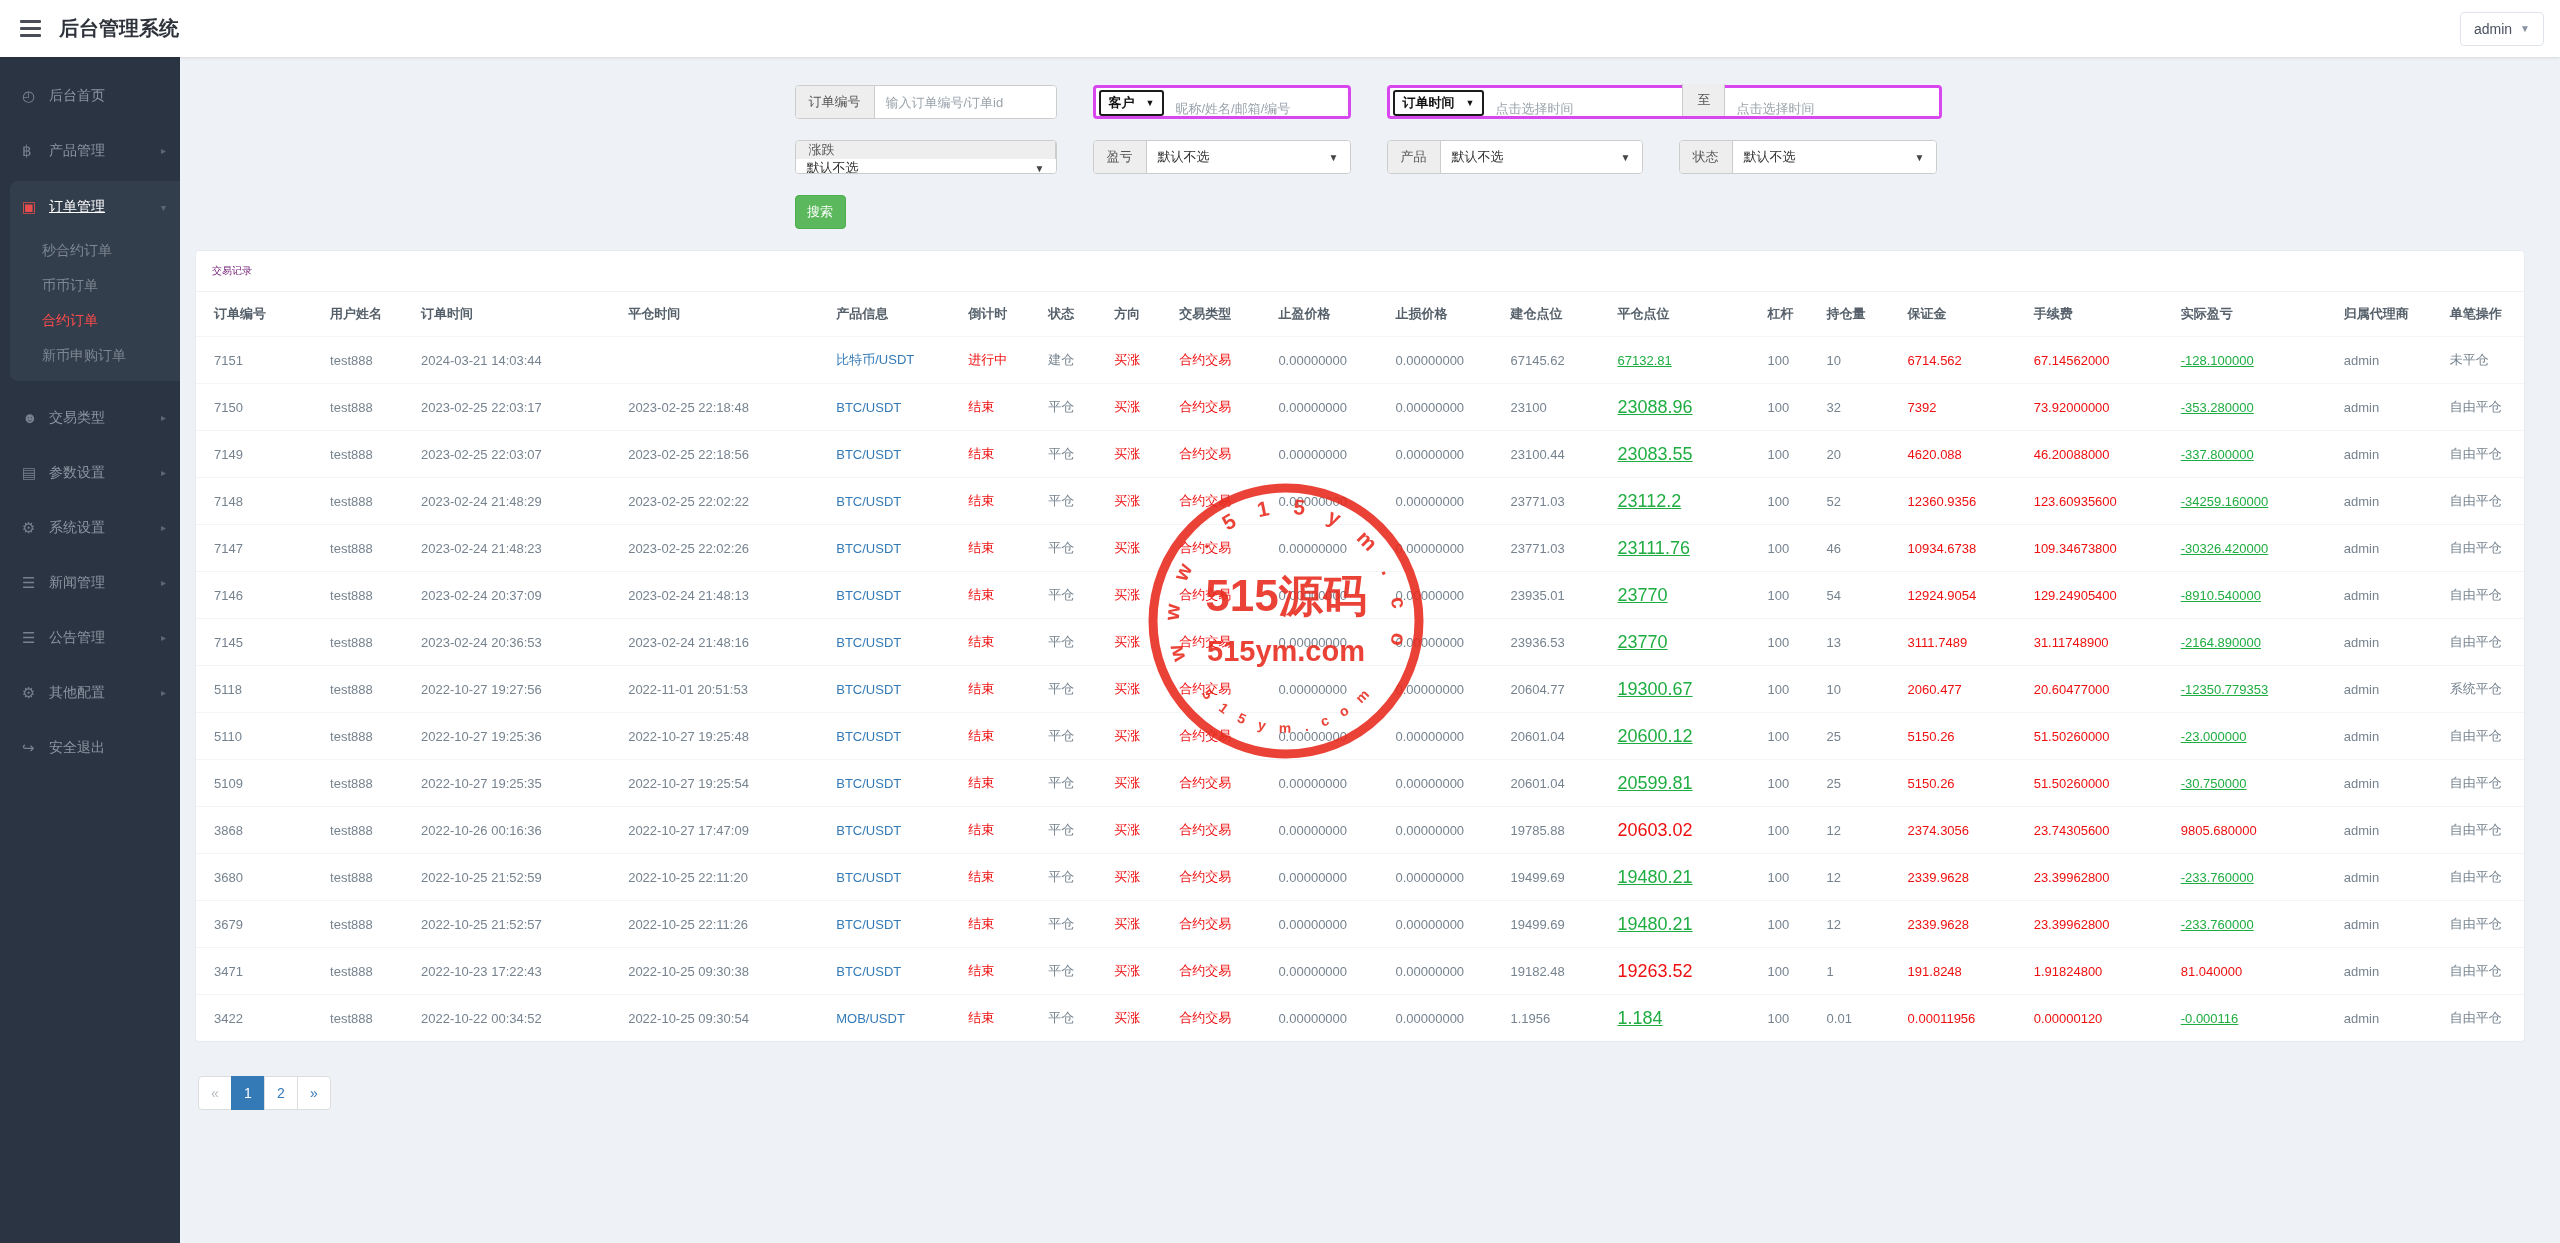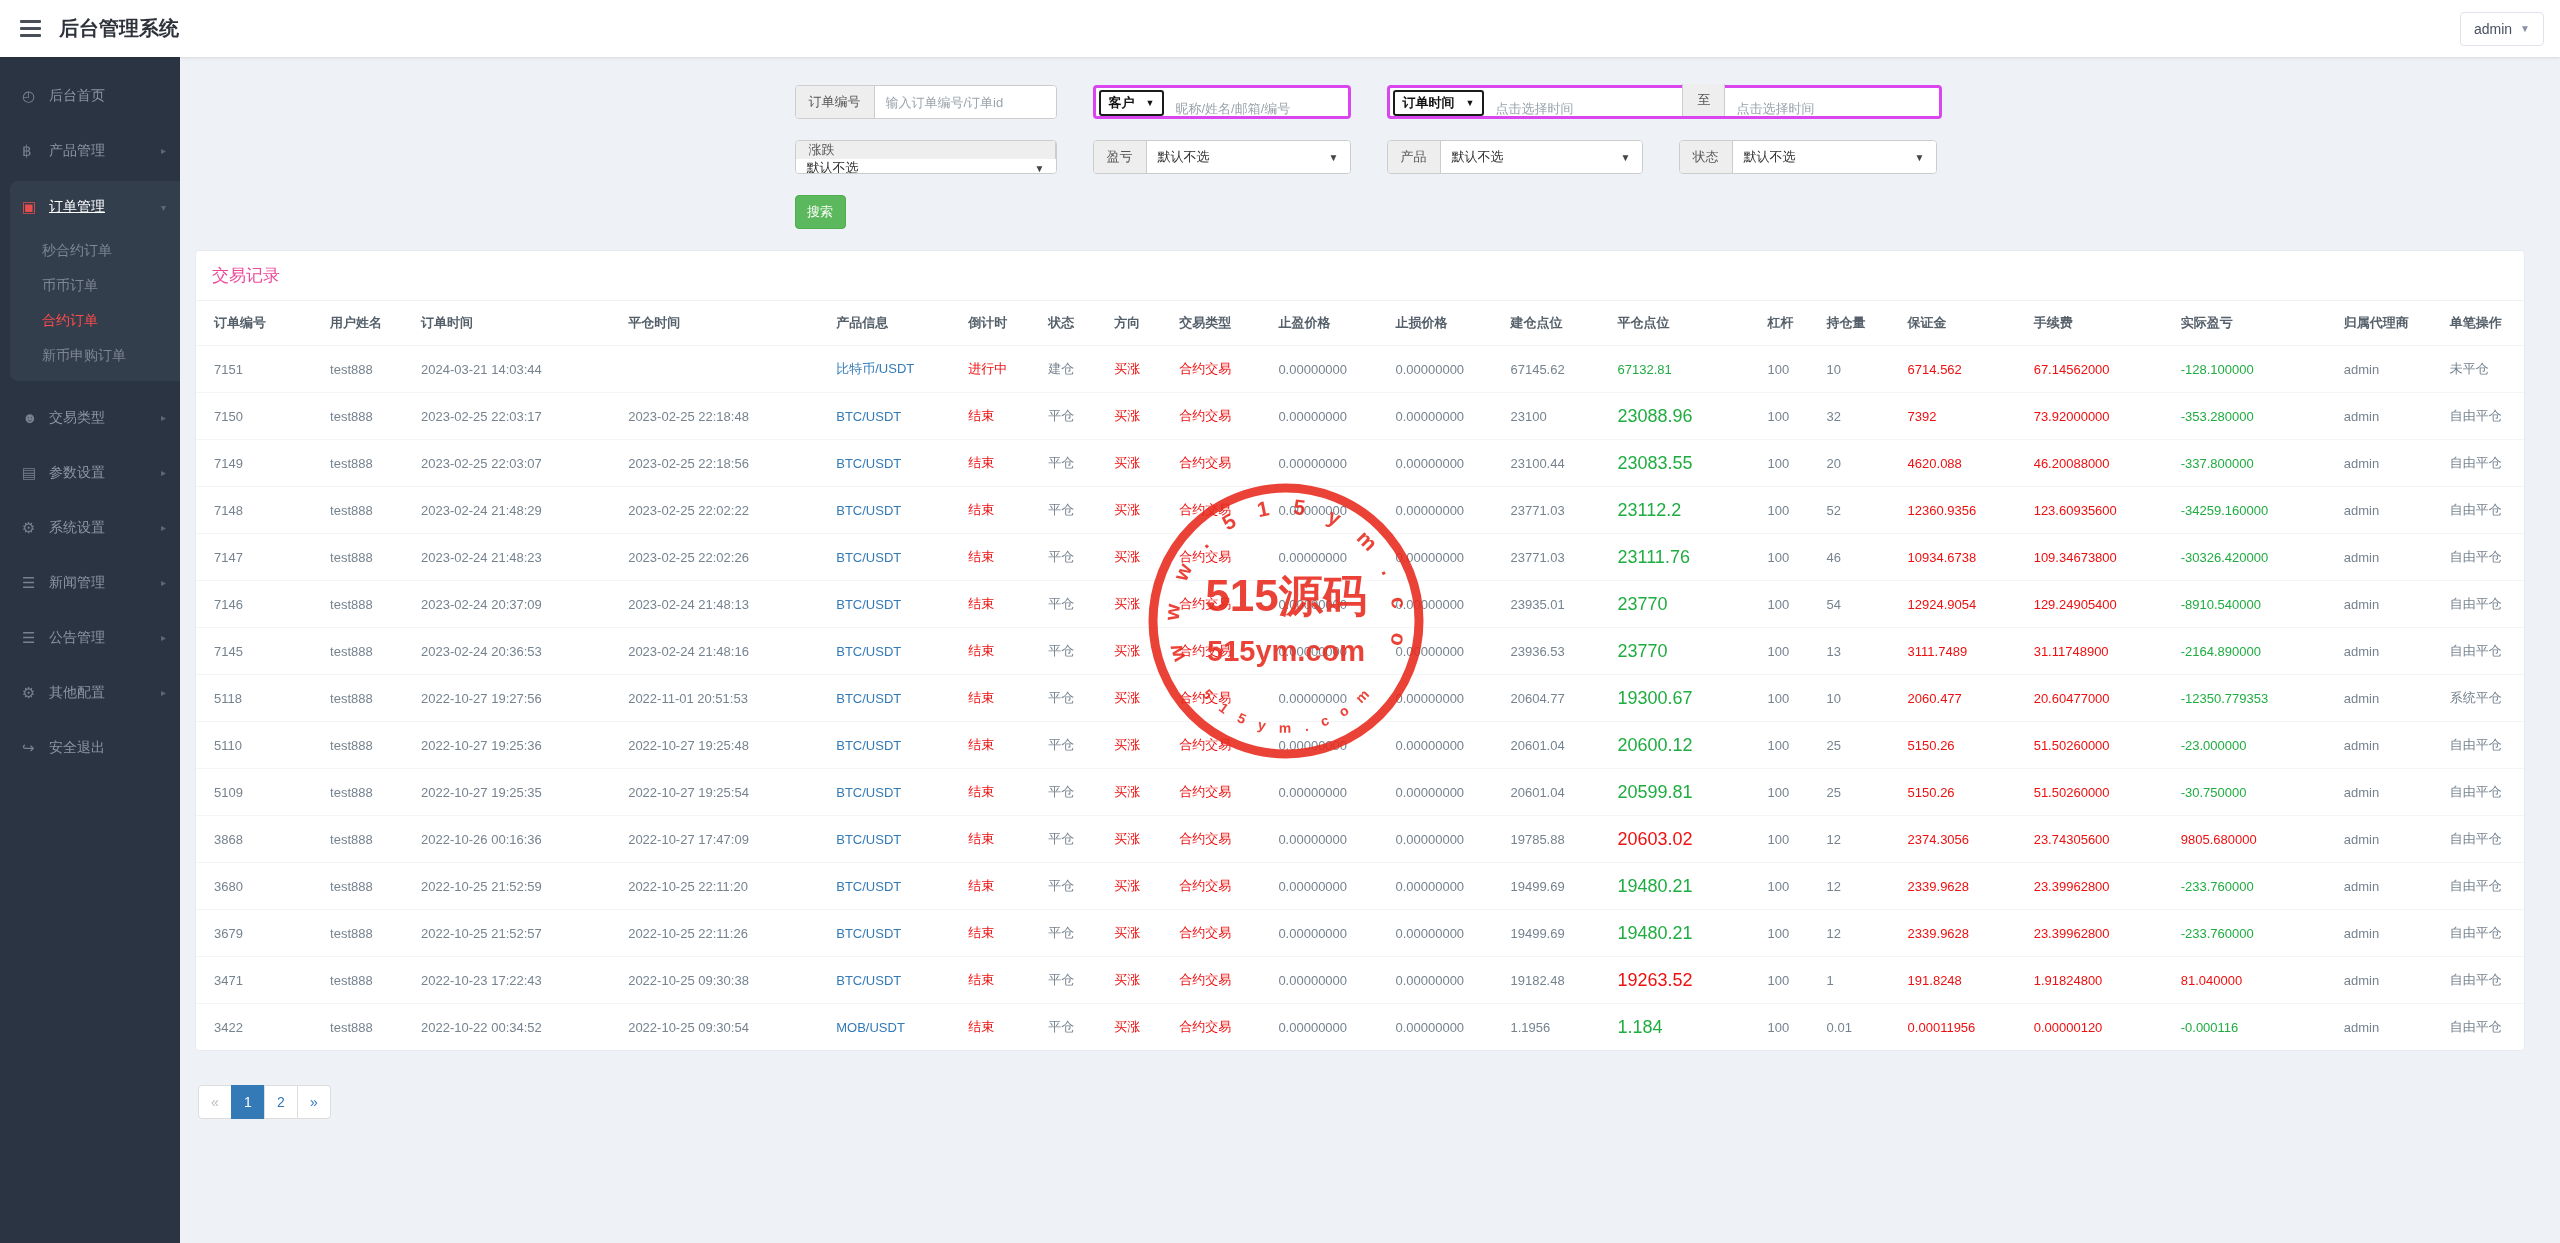--- a/index.html
+++ b/index.html
@@ -40,27 +40,27 @@
   .nselect{margin-left:3px;height:26px;border:2px solid #1b1b1b;border-radius:3px;display:inline-flex;align-items:center;
            padding:0 8px;font-size:13px;font-weight:bold;color:#111;gap:11px;background:#fff;cursor:pointer;white-space:nowrap;box-sizing:border-box;}
   .nselect .caret{font-size:9px;color:#111;}
   .mid-addon{height:32px;display:flex;align-items:center;padding:0 14px;background:#eee;border-left:1px solid #ccc;border-right:1px solid #ccc;color:#555;font-size:13px;}
   .fselect{display:flex;align-items:center;justify-content:space-between;padding:0 11px;font-size:13px;color:#333;cursor:pointer;background:#fff;}
   .fselect .caret{color:#444;font-size:10px;}
   .search-btn{width:51px;height:34px;background:#5cb85c;border:1px solid #4cae4c;border-radius:4px;color:#fff;font-size:13px;cursor:pointer;}
 
   
   .panel{background:#fff;border:1px solid #e7eaf0;border-radius:4px;margin:11px 35px 0 15px;}
-  .panel-hd{padding:13px 16px;color:#ec4899;font-size:17px;border-bottom:1px solid #f0f2f5;}
+  .panel-hd{padding:13px 16px;color:#701a75;font-size:10px;border-bottom:1px solid #f0f2f5;}
   table{width:100%;border-collapse:collapse;table-layout:fixed;font-size:13px;color:#76838f;}
   th{height:44px;font-weight:bold;color:#55606a;text-align:left;padding:0 8px;white-space:nowrap;overflow:hidden;}
   td{height:46px;padding:0 8px;border-top:1px solid #f3f4f8;white-space:nowrap;overflow:hidden;}
   th:first-child,td:first-child{padding-left:18px;}
   .c-red{color:#ee1010;}
-  .c-green{color:#1fad41;}
+  .c-green{color:#1fad41;text-decoration:underline;}
   .c-blue{color:#337ab7;cursor:pointer;}
   .big{font-size:18px;}
 
   
   .pager{display:inline-flex;margin:34px 0 0 18px;}
   .pager a{min-width:34px;height:34px;display:flex;align-items:center;justify-content:center;border:1px solid #ddd;
            background:#fff;color:#337ab7;font-size:14px;margin-left:-1px;cursor:pointer;text-decoration:none;box-sizing:border-box;padding:0 4px;}
   .pager a:first-child{border-radius:4px 0 0 4px;margin-left:0;}
   .pager a:last-child{border-radius:0 4px 4px 0;}
   .pager a.disabled{color:#b7bcc2;}

